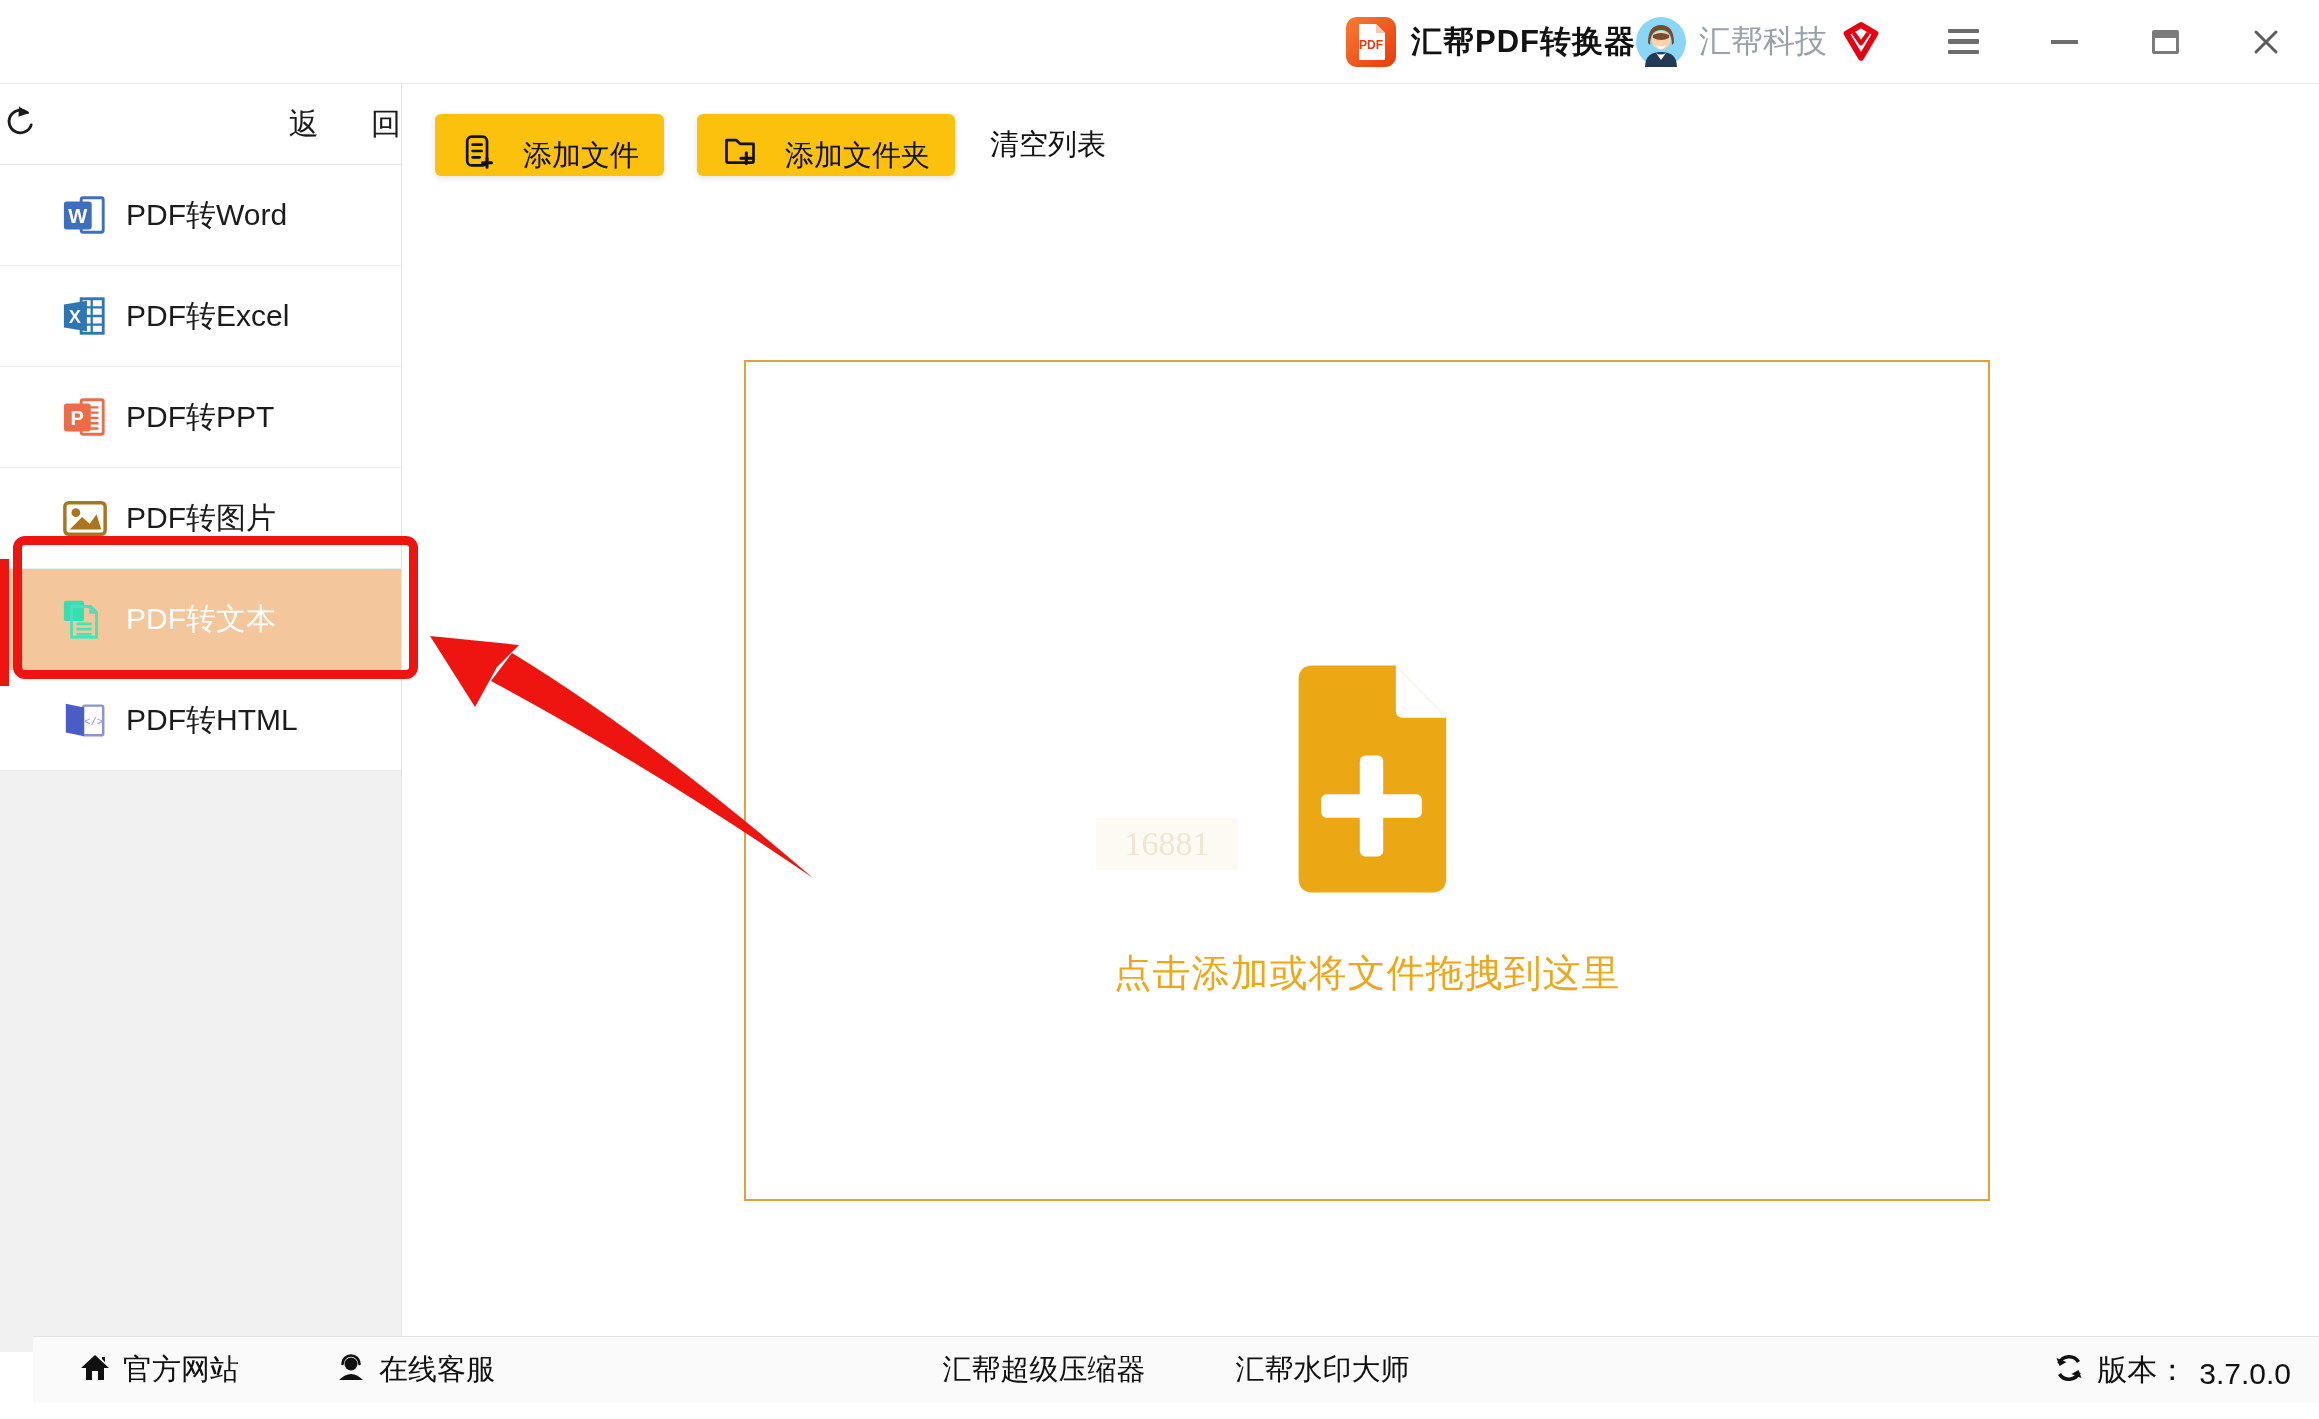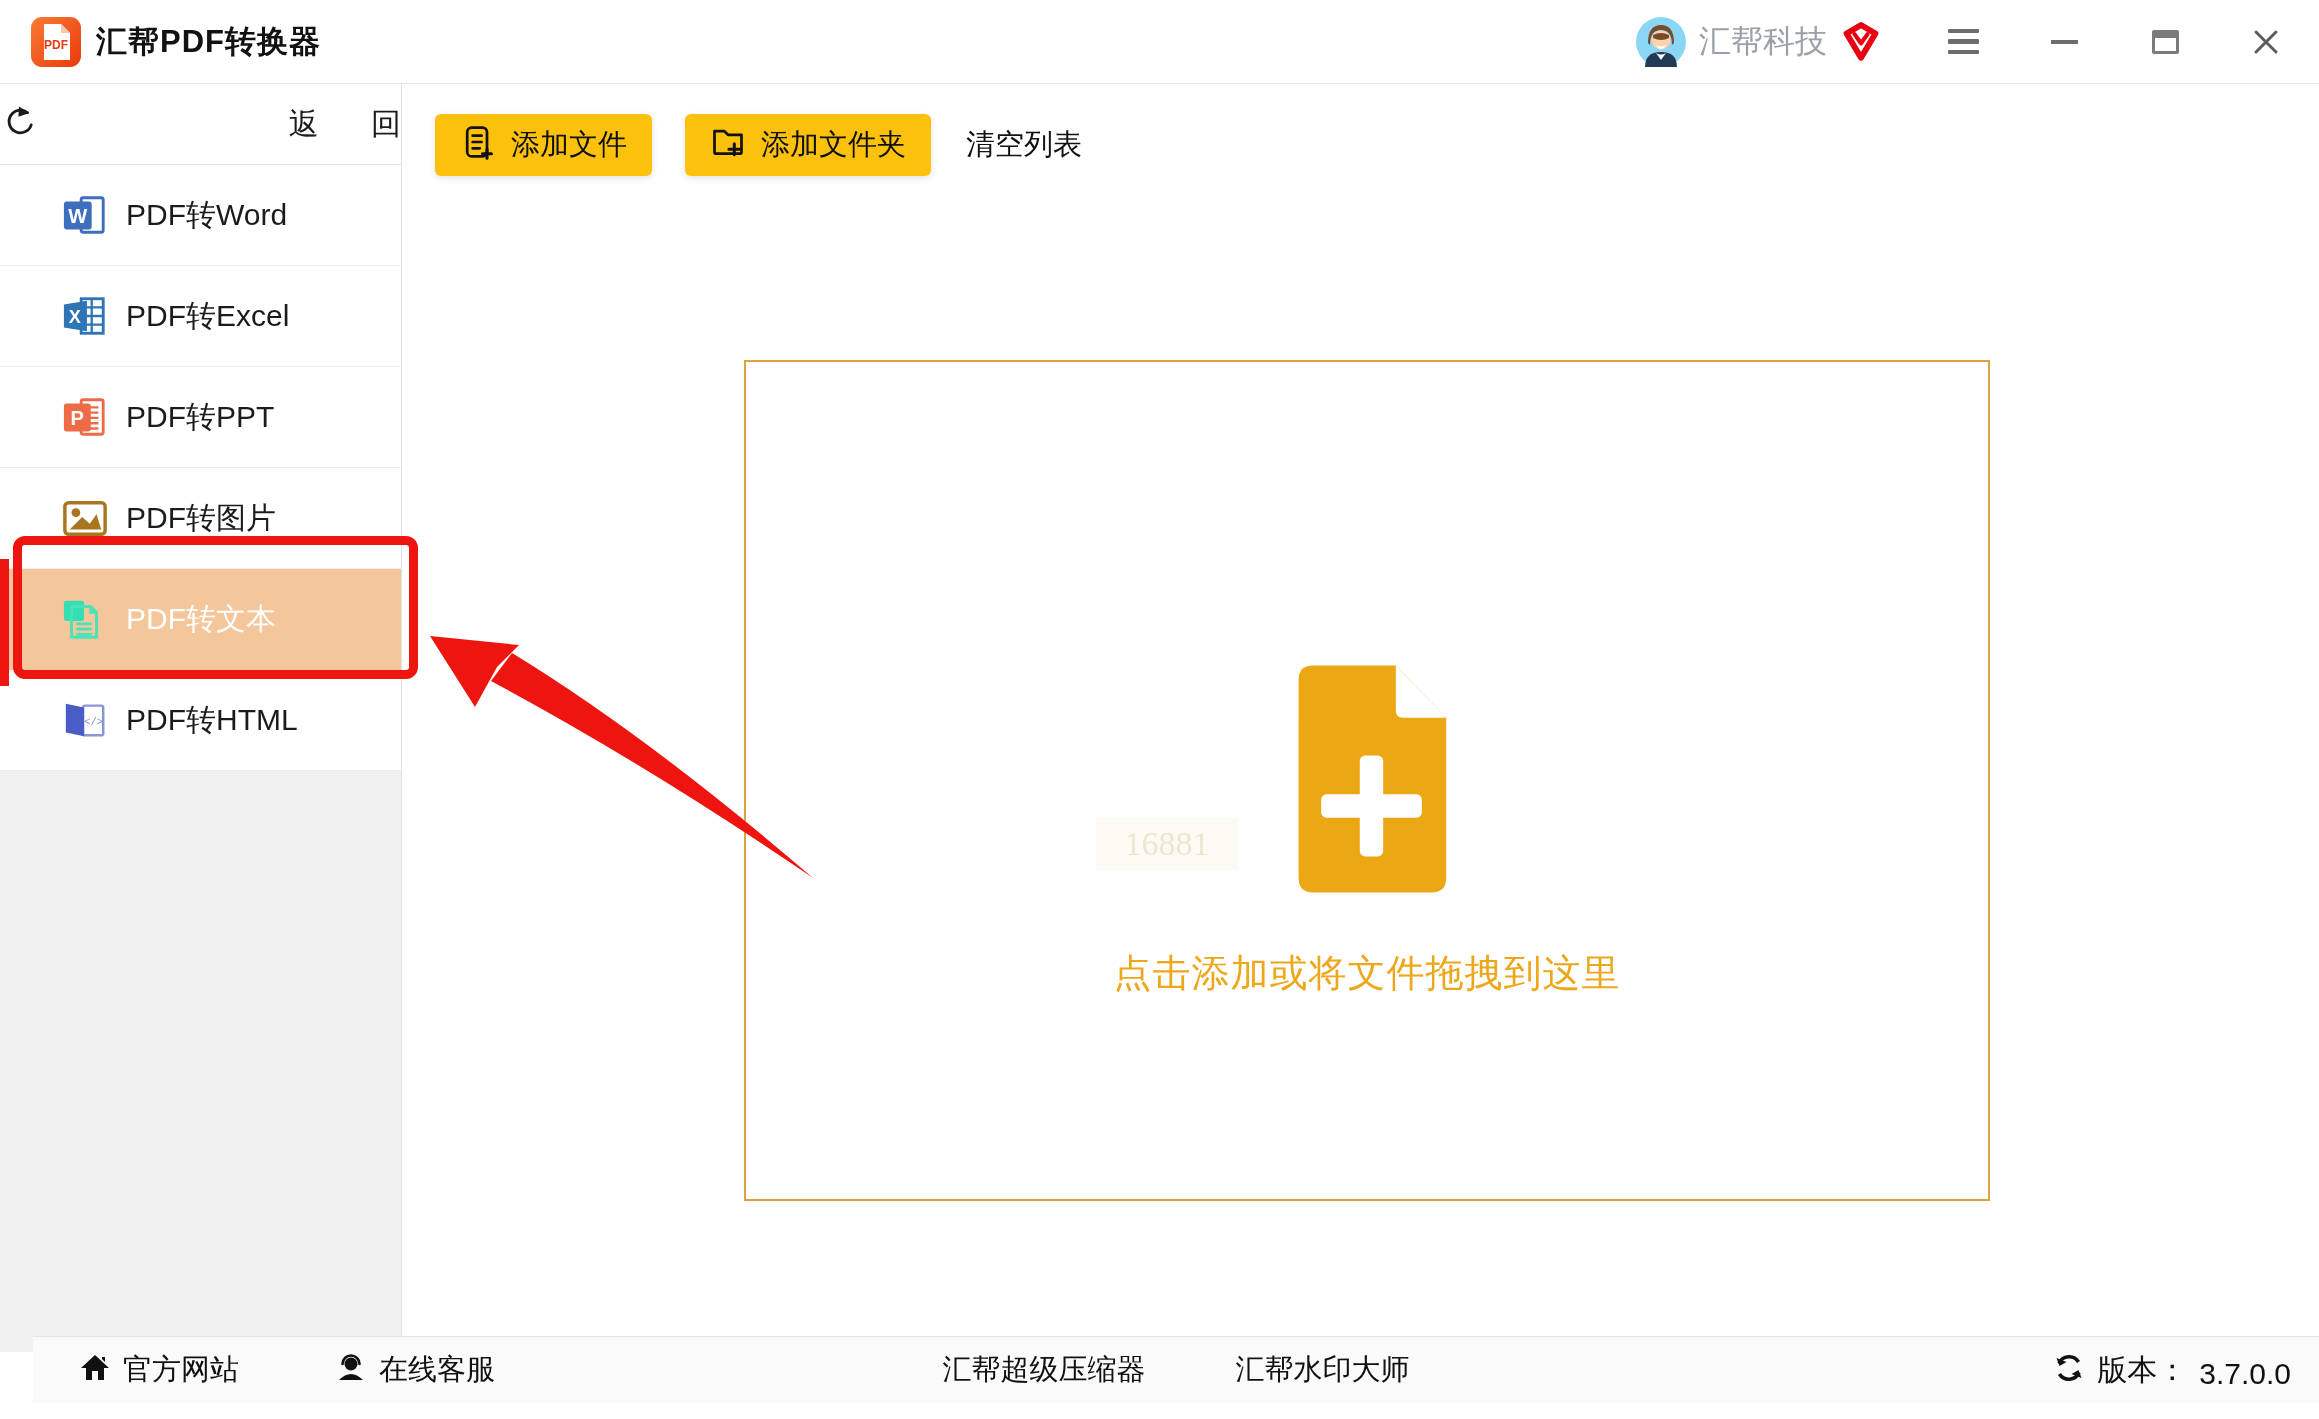--- a/index.html
+++ b/index.html
@@ -1,20 +1,20 @@
 <!DOCTYPE html>
 <html><head>
 <meta charset="utf-8">
 <style>
   html,body{margin:0;padding:0;background:#ddd;}
   .app{position:relative;width:2319px;height:1419px;background:#fff;overflow:hidden;
        font-family:"Liberation Sans",sans-serif;color:#1b1b1b;}
   
   .titlebar{position:absolute;top:0;left:0;right:0;height:84px;background:#fff;
-    border-bottom:1px solid #e7e7e7;display:flex;align-items:center;justify-content:space-between;
+    border-bottom:1px solid #e7e7e7;display:flex;align-items:center;justify-content:flex-end;
     padding:0 30px;box-sizing:border-box;z-index:5;}
   .tb-left{display:flex;align-items:center;gap:14px;}
   .app-logo{width:52px;height:52px;}
   .app-title{font-size:31px;font-weight:600;color:#121212;letter-spacing:1px;}
   .tb-right{display:flex;align-items:center;}
   .account{display:flex;align-items:center;gap:13px;margin-right:58px;cursor:pointer;}
   .avatar{width:50px;height:50px;}
   .account-name{font-size:32px;color:#9aa0a8;}
   .vip{width:42px;height:42px;}
   .winbtn{width:46px;height:46px;display:flex;align-items:center;justify-content:center;margin-left:55px;}
@@ -31,21 +31,21 @@
   .nav-item{height:100px;display:flex;align-items:center;padding-left:62px;gap:18px;
     border-bottom:1px solid #ececec;cursor:pointer;background:#fff;}
   .nav-item .ico{width:46px;height:46px;flex:0 0 auto;}
   .nav-label{font-size:30px;color:#1b1b1b;}
   .nav-item.active{background:#F3C69B;border-bottom:1px solid #F3C69B;}
   .nav-item.active .nav-label{color:#ffffff;}
   .sidebar-fill{flex:1;background:#f1f1f1;}
   
   .main{position:absolute;left:403px;top:84px;right:0;bottom:67px;background:#fff;}
   .toolbar{display:flex;align-items:center;gap:33px;padding:30px 0 0 32px;}
-  .tb-btn{display:flex;align-items:center;gap:15px;height:62px;padding:0 25px;border:none;
+  .tb-btn{display:flex;align-items:flex-end;gap:27px;height:62px;padding:0 25px;border:none;
     background:#FBC10D;border-radius:6px;font-size:29px;color:#111;cursor:pointer;
     font-family:"Liberation Sans",sans-serif;box-shadow:0 2px 6px rgba(0,0,0,0.12);}
   .clear-list{font-size:29px;color:#111;cursor:pointer;margin-left:2px;}
   .dropzone{position:absolute;left:341px;top:276px;width:1246px;height:841px;
     border:2px solid #DCA43C;box-sizing:border-box;background:#fff;cursor:pointer;}
   .dz-icon{position:absolute;left:50%;top:300px;transform:translateX(-50%);width:180px;height:232px;}
   .dz-text{position:absolute;left:0;right:0;top:586px;text-align:center;font-size:38px;color:#EDA71B;letter-spacing:1px;}
   .watermark{position:absolute;left:350px;top:456px;width:142px;height:52px;background:#fdfaf3;
     color:#efe6d2;font-size:34px;font-family:"Liberation Serif",serif;display:flex;align-items:center;justify-content:center;}
   

